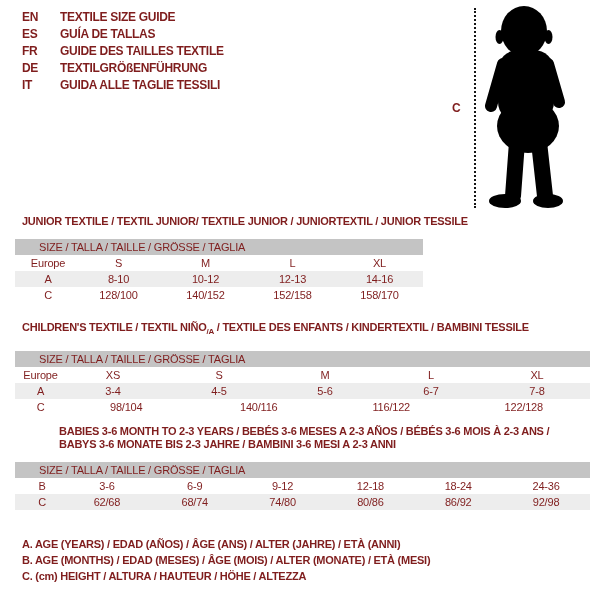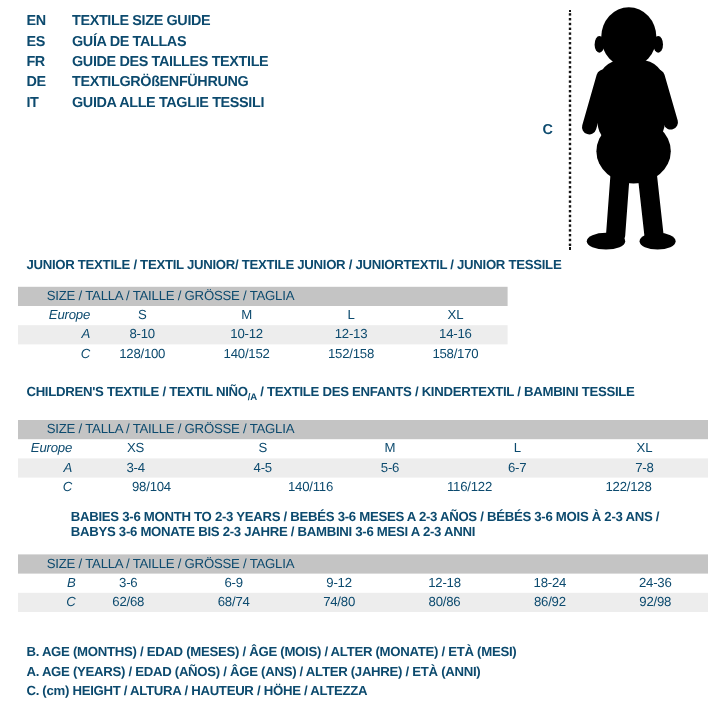--- a/index.html
+++ b/index.html
@@ -1,18 +1,18 @@
 <!DOCTYPE html>
 <html><head>
 <meta charset="utf-8">
 <style>
   html,body{margin:0;padding:0;background:#fff;}
   #canvas{
     position:relative;width:600px;height:600px;background:#ffffff;overflow:hidden;
-    font-family:"Liberation Sans", sans-serif;color:#0c4a6e;
+    font-family:"Liberation Sans", sans-serif;color:#7f1d1d;
   }
   
   .lang-block{position:absolute;left:22px;top:8px;}
   .lang-row{display:flex;height:17px;align-items:center;font-weight:bold;font-size:12px;letter-spacing:-0.3px;}
   .lang-code{width:38px;}
   
   .figure-line{position:absolute;left:474px;top:8px;height:200px;width:0;border-left:2px dotted #151515;}
   .figure-c{position:absolute;left:452px;top:101px;font-weight:bold;font-size:12px;}
   .baby-svg{position:absolute;left:484px;top:4px;}
   
@@ -23,21 +23,21 @@
   .table-title{font-weight:bold;font-size:11px;line-height:12px;margin-left:7px;letter-spacing:-0.25px;white-space:nowrap;}
   .s1 .table-title{margin-bottom:12px;}
   .s2 .table-title{margin-bottom:13px;}
   .s3 .title-wrap{margin-bottom:11px;}
   .s3 .table-title{line-height:13px;margin-bottom:0;padding-left:37px;}
   .title-sub{font-size:8px;vertical-align:sub;}
   .size-bar{background:#c4c4c4;height:16px;line-height:16px;font-size:11px;padding-left:24px;letter-spacing:-0.2px;}
   .trow{display:flex;height:16px;line-height:16px;font-size:11px;letter-spacing:-0.2px;}
   .trow:nth-child(even){background:#ededed;}
   .tcell{flex:1;text-align:center;}
-  .tcell.label{text-align:right;padding-left:6px;box-sizing:border-box;font-style:italic;}
+  .tcell.label{text-align:center;padding-left:6px;box-sizing:border-box;}
   .s1 .tcell.label{flex:0 0 60px;}
   .s2 .tcell.label{flex:0 0 45px;}
   .s3 .tcell.label{flex:0 0 48px;}
   
   .legend{position:absolute;left:22px;top:536px;}
   .legend-row{height:16px;line-height:16px;font-weight:bold;font-size:11px;letter-spacing:-0.25px;white-space:nowrap;}
 </style>
 </head>
 <body>
 
@@ -164,18 +164,18 @@
           <div class="tcell">68/74</div>
           <div class="tcell">74/80</div>
           <div class="tcell">80/86</div>
           <div class="tcell">86/92</div>
           <div class="tcell">92/98</div>
         </div>
       </div>
   </section>
 
   <div class="legend">
+    <div class="legend-row">A. AGE (YEARS) / EDAD (AÑOS) / ÂGE (ANS) / ALTER (JAHRE) / ETÀ (ANNI)</div>
     <div class="legend-row">B. AGE (MONTHS) / EDAD (MESES) / ÂGE (MOIS) / ALTER (MONATE) / ETÀ (MESI)</div>
-    <div class="legend-row">A. AGE (YEARS) / EDAD (AÑOS) / ÂGE (ANS) / ALTER (JAHRE) / ETÀ (ANNI)</div>
     <div class="legend-row">C. (cm) HEIGHT / ALTURA / HAUTEUR / HÖHE / ALTEZZA</div>
   </div>
 
 </div>
 
 </body></html>

